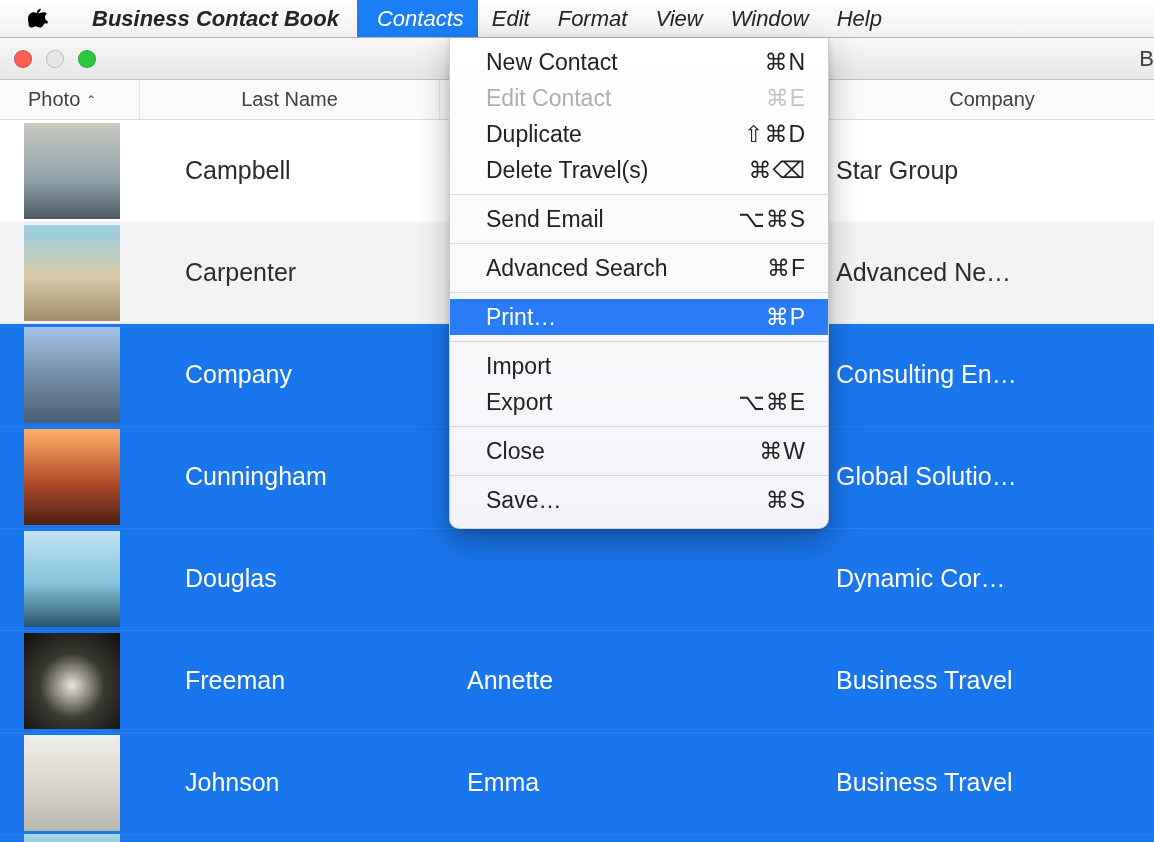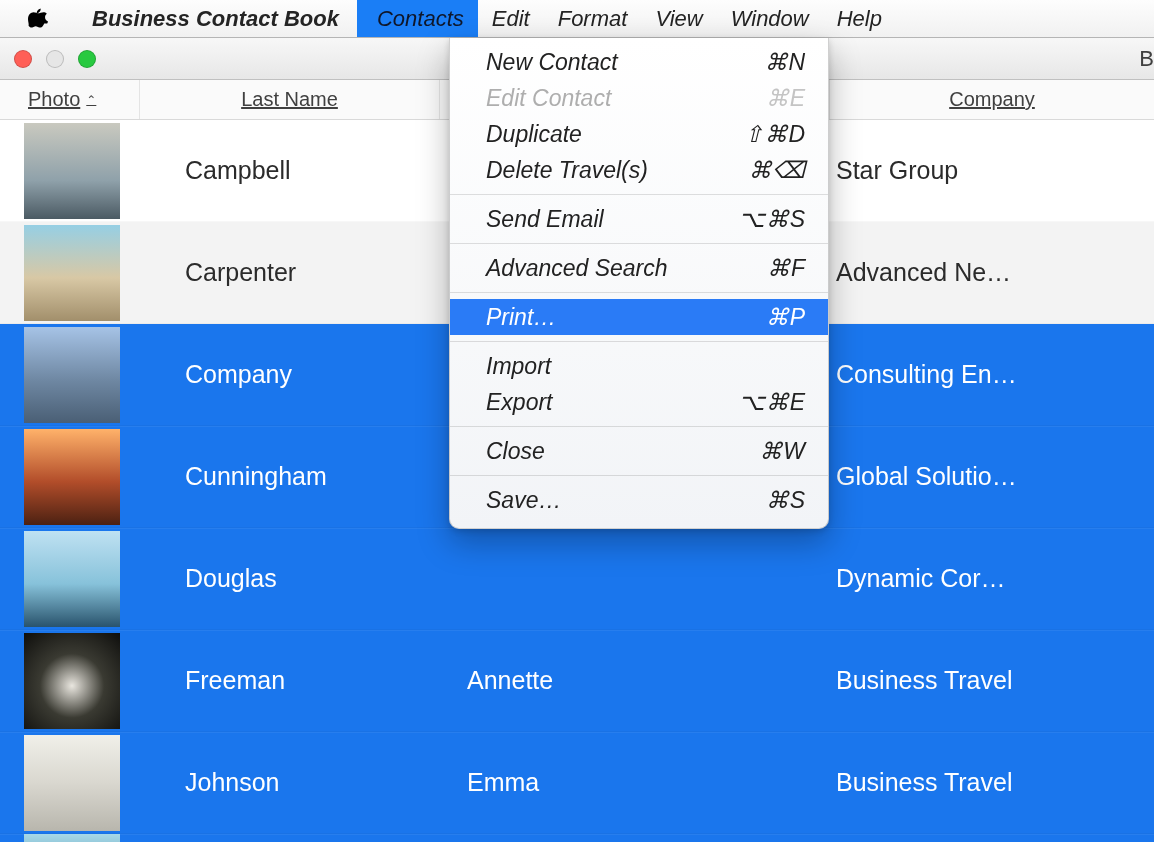--- a/index.html
+++ b/index.html
@@ -14,21 +14,21 @@
     display: flex; align-items: center;
     font-size: 22px;
     color: #242424;
     padding-left: 28px;
     user-select: none;
   }
   .apple-logo { margin-right: 30px; display: inline-flex; align-items: center; }
   .apple-logo svg { width: 20px; height: 24px; fill: #000; }
   .menubar-item { padding: 0 14px; height: 100%; display: flex; align-items: center; white-space: nowrap; font-style: italic; }
   .menubar-appname { font-weight: 600; margin-right: 4px; }
-  .menubar-item.open { background: #1a7ef6; color: #0f172a; padding-left: 20px; }
+  .menubar-item.open { background: #1a7ef6; color: #ffffff; padding-left: 20px; }
 
   
   .titlebar {
     height: 42px;
     background: linear-gradient(to bottom, #f7f7f7, #e7e7e7);
     border-bottom: 1px solid #c0c0c0;
     display: flex; align-items: center;
     position: relative;
     padding-left: 14px;
   }
@@ -46,21 +46,21 @@
   .table-header {
     height: 40px;
     display: grid;
     grid-template-columns: 140px 300px 390px 1fr;
     align-items: center;
     background: #fafafa;
     border-bottom: 1px solid #d9d9d9;
     font-size: 20px;
     color: #404040;
   }
-  .th { display: flex; align-items: center; justify-content: center; height: 100%; border-right: 1px solid #e4e4e4; padding: 0 10px; text-decoration: underline; }
+  .th { display: flex; align-items: center; justify-content: center; height: 100%; border-right: 1px solid #e4e4e4; padding: 0 10px; }
   .th:first-child { justify-content: flex-start; padding-left: 28px; }
   .th:last-child { border-right: none; }
   .sort-caret { margin-left: 6px; font-size: 12px; color: #555; }
 
   
   .tbody { width: 100%; }
   .row {
     display: grid;
     grid-template-columns: 140px 300px 390px 1fr;
     align-items: center;
@@ -97,21 +97,20 @@
     color: #222;
     padding: 6px 0 10px 0;
     z-index: 50;
   }
   .menu-row {
     display: flex; align-items: center;
     justify-content: space-between;
     padding: 5px 22px 5px 36px;
     height: 36px;
     white-space: nowrap;
-    font-style: italic;
   }
   .menu-row.hover { background: #2a7bf6; color: #fff; }
   .menu-row.disabled { color: #aeaeae; }
   .menu-row .sc { text-align: right; min-width: 90px; letter-spacing: 1px; }
   .menu-row.disabled .sc { color: #c4c4c4; }
   .menu-sep {
     height: 0;
     border-top: 1px solid rgba(0,0,0,0.12);
     margin: 6px 0;
   }

